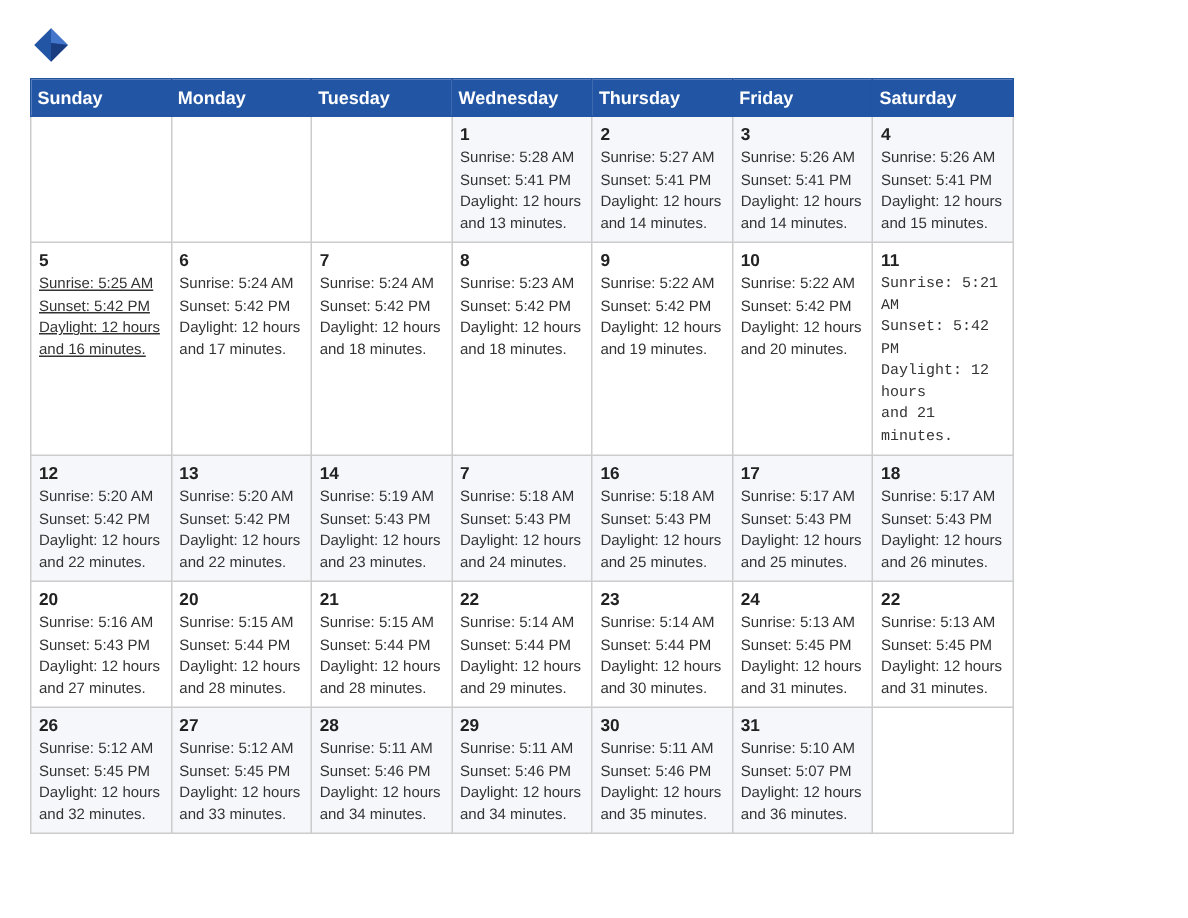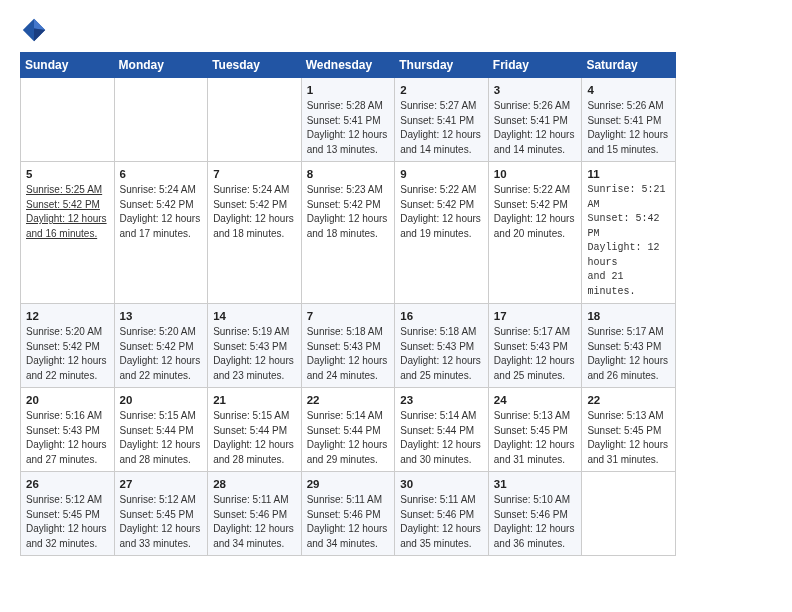--- a/index.html
+++ b/index.html
@@ -362,21 +362,21 @@
           <td>
             <span class="day-num">30</span>
             <div class="cell-text" style="white-space: pre-line;">Sunrise: 5:11 AM
 Sunset: 5:46 PM
 Daylight: 12 hours
 and 35 minutes.</div>
           </td>
           <td>
             <span class="day-num">31</span>
             <div class="cell-text" style="white-space: pre-line;">Sunrise: 5:10 AM
-Sunset: 5:46 PM
+Sunset: 5:07 PM
 Daylight: 12 hours
 and 36 minutes.</div>
           </td>
           <td class="empty-cell"></td>
         </tr>
       </tbody>
   </table>
 </div>
 
 </body></html>

